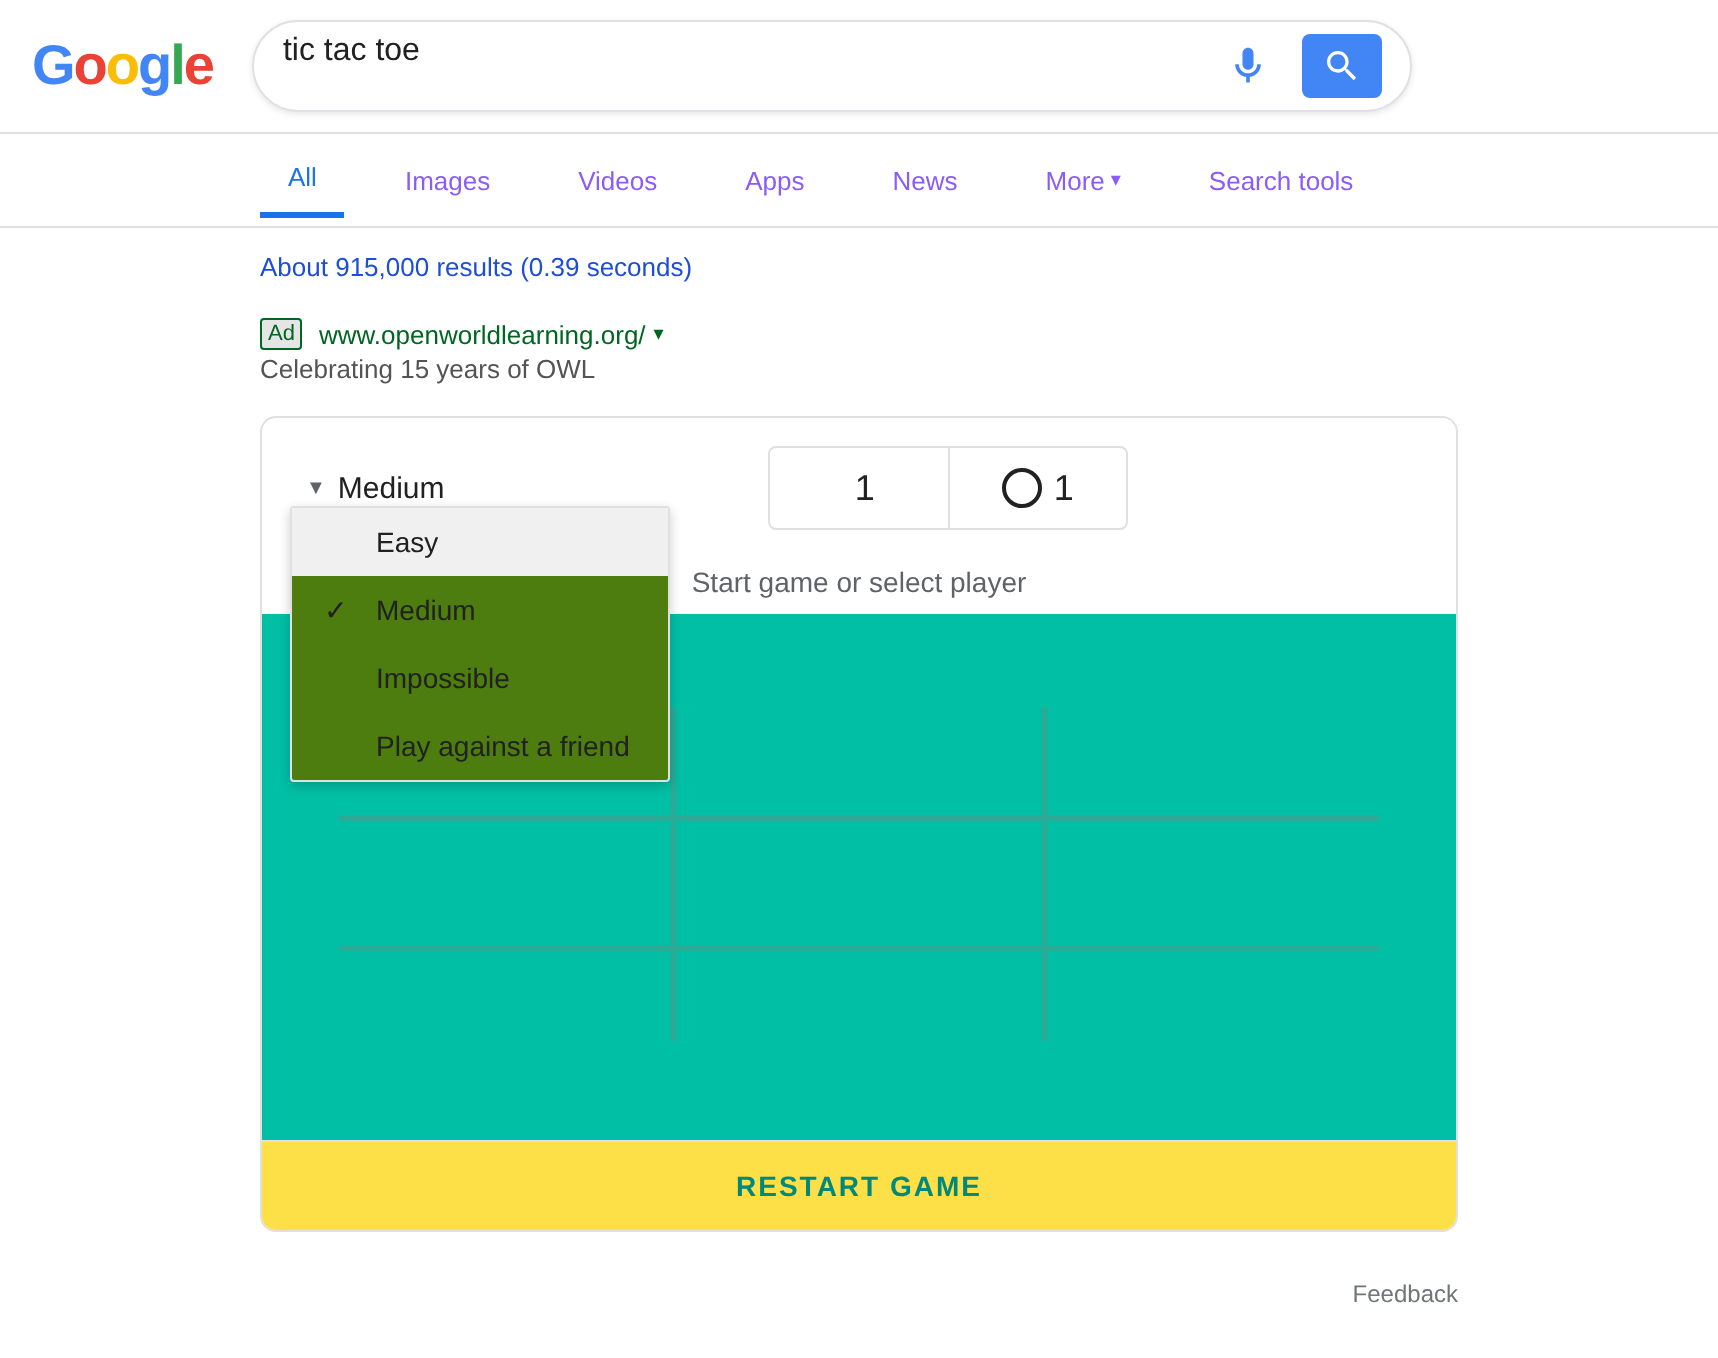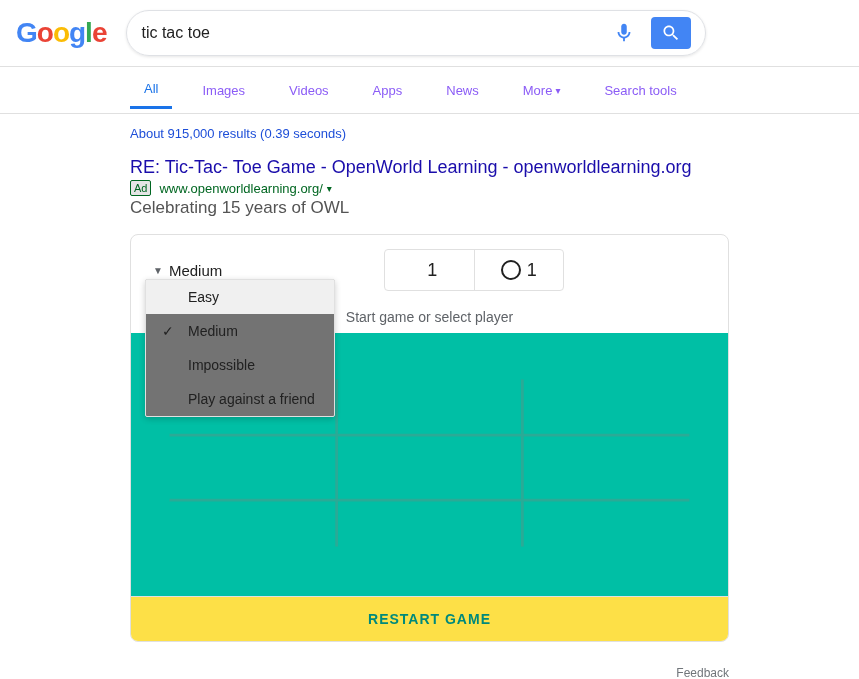--- a/index.html
+++ b/index.html
@@ -21,21 +21,21 @@
       letter-spacing: -1px;
       flex-shrink: 0;
     }
     .logo-blue { color: #4285F4; }
     .logo-red { color: #EA4335; }
     .logo-yellow { color: #FBBC05; }
     .logo-green { color: #34A853; }
 
     .search-bar-wrapper {
       display: flex;
-      align-items: center;
+      align-items: flex-start;
       border: 1px solid #dfe1e5;
       border-radius: 24px;
       padding: 6px 14px;
       width: 580px;
       box-shadow: 0 1px 3px rgba(0,0,0,0.1);
     }
     .search-input {
       border: none;
       outline: none;
       flex: 1;
@@ -121,21 +121,21 @@
     }
     .ad-url {
       font-size: 13px;
       color: #006621;
       display: flex;
       align-items: center;
       gap: 4px;
       margin: 2px 0;
     }
     .ad-desc {
-      font-size: 17px;
+      font-size: 13px;
       color: #545454;
     }
     .url-arrow {
       color: #006621;
       font-size: 10px;
       cursor: pointer;
     }
 
     
     .game-widget {
@@ -170,21 +170,21 @@
     .difficulty-btn .triangle {
       font-size: 10px;
       color: #5f6368;
     }
 
     
     .dropdown-menu {
       position: absolute;
       top: 44px;
       left: 14px;
-      background: #737373;
+      background: #4d7c0f;
       border: 1px solid #e0e0e0;
       box-shadow: 0 2px 6px rgba(0,0,0,0.2);
       border-radius: 2px;
       width: 190px;
       z-index: 100;
     }
     .dropdown-item {
       display: flex;
       align-items: center;
       padding: 9px 16px;
@@ -312,23 +312,20 @@
   <a class="nav-tab">News</a>
   <a class="nav-tab">More <span class="chevron-icon">▾</span></a>
   <a class="nav-tab">Search tools</a>
 </div>
 
 <div class="results-info">
   <span>About 915,000 results (0.39 seconds)</span>
 </div>
 
 <div class="ad-result">
-  <div>
-    <a class="ad-title">RE: Tic-Tac- Toe Game - OpenWorld Learning - openworldlearning.org</a>
-  </div>
   <div class="ad-url">
     <span class="ad-badge">Ad</span>
     <span>www.openworldlearning.org/</span>
     <span class="url-arrow">▾</span>
   </div>
   <div class="ad-desc">Celebrating 15 years of OWL</div>
 </div>
 
 <div class="game-widget">
 

